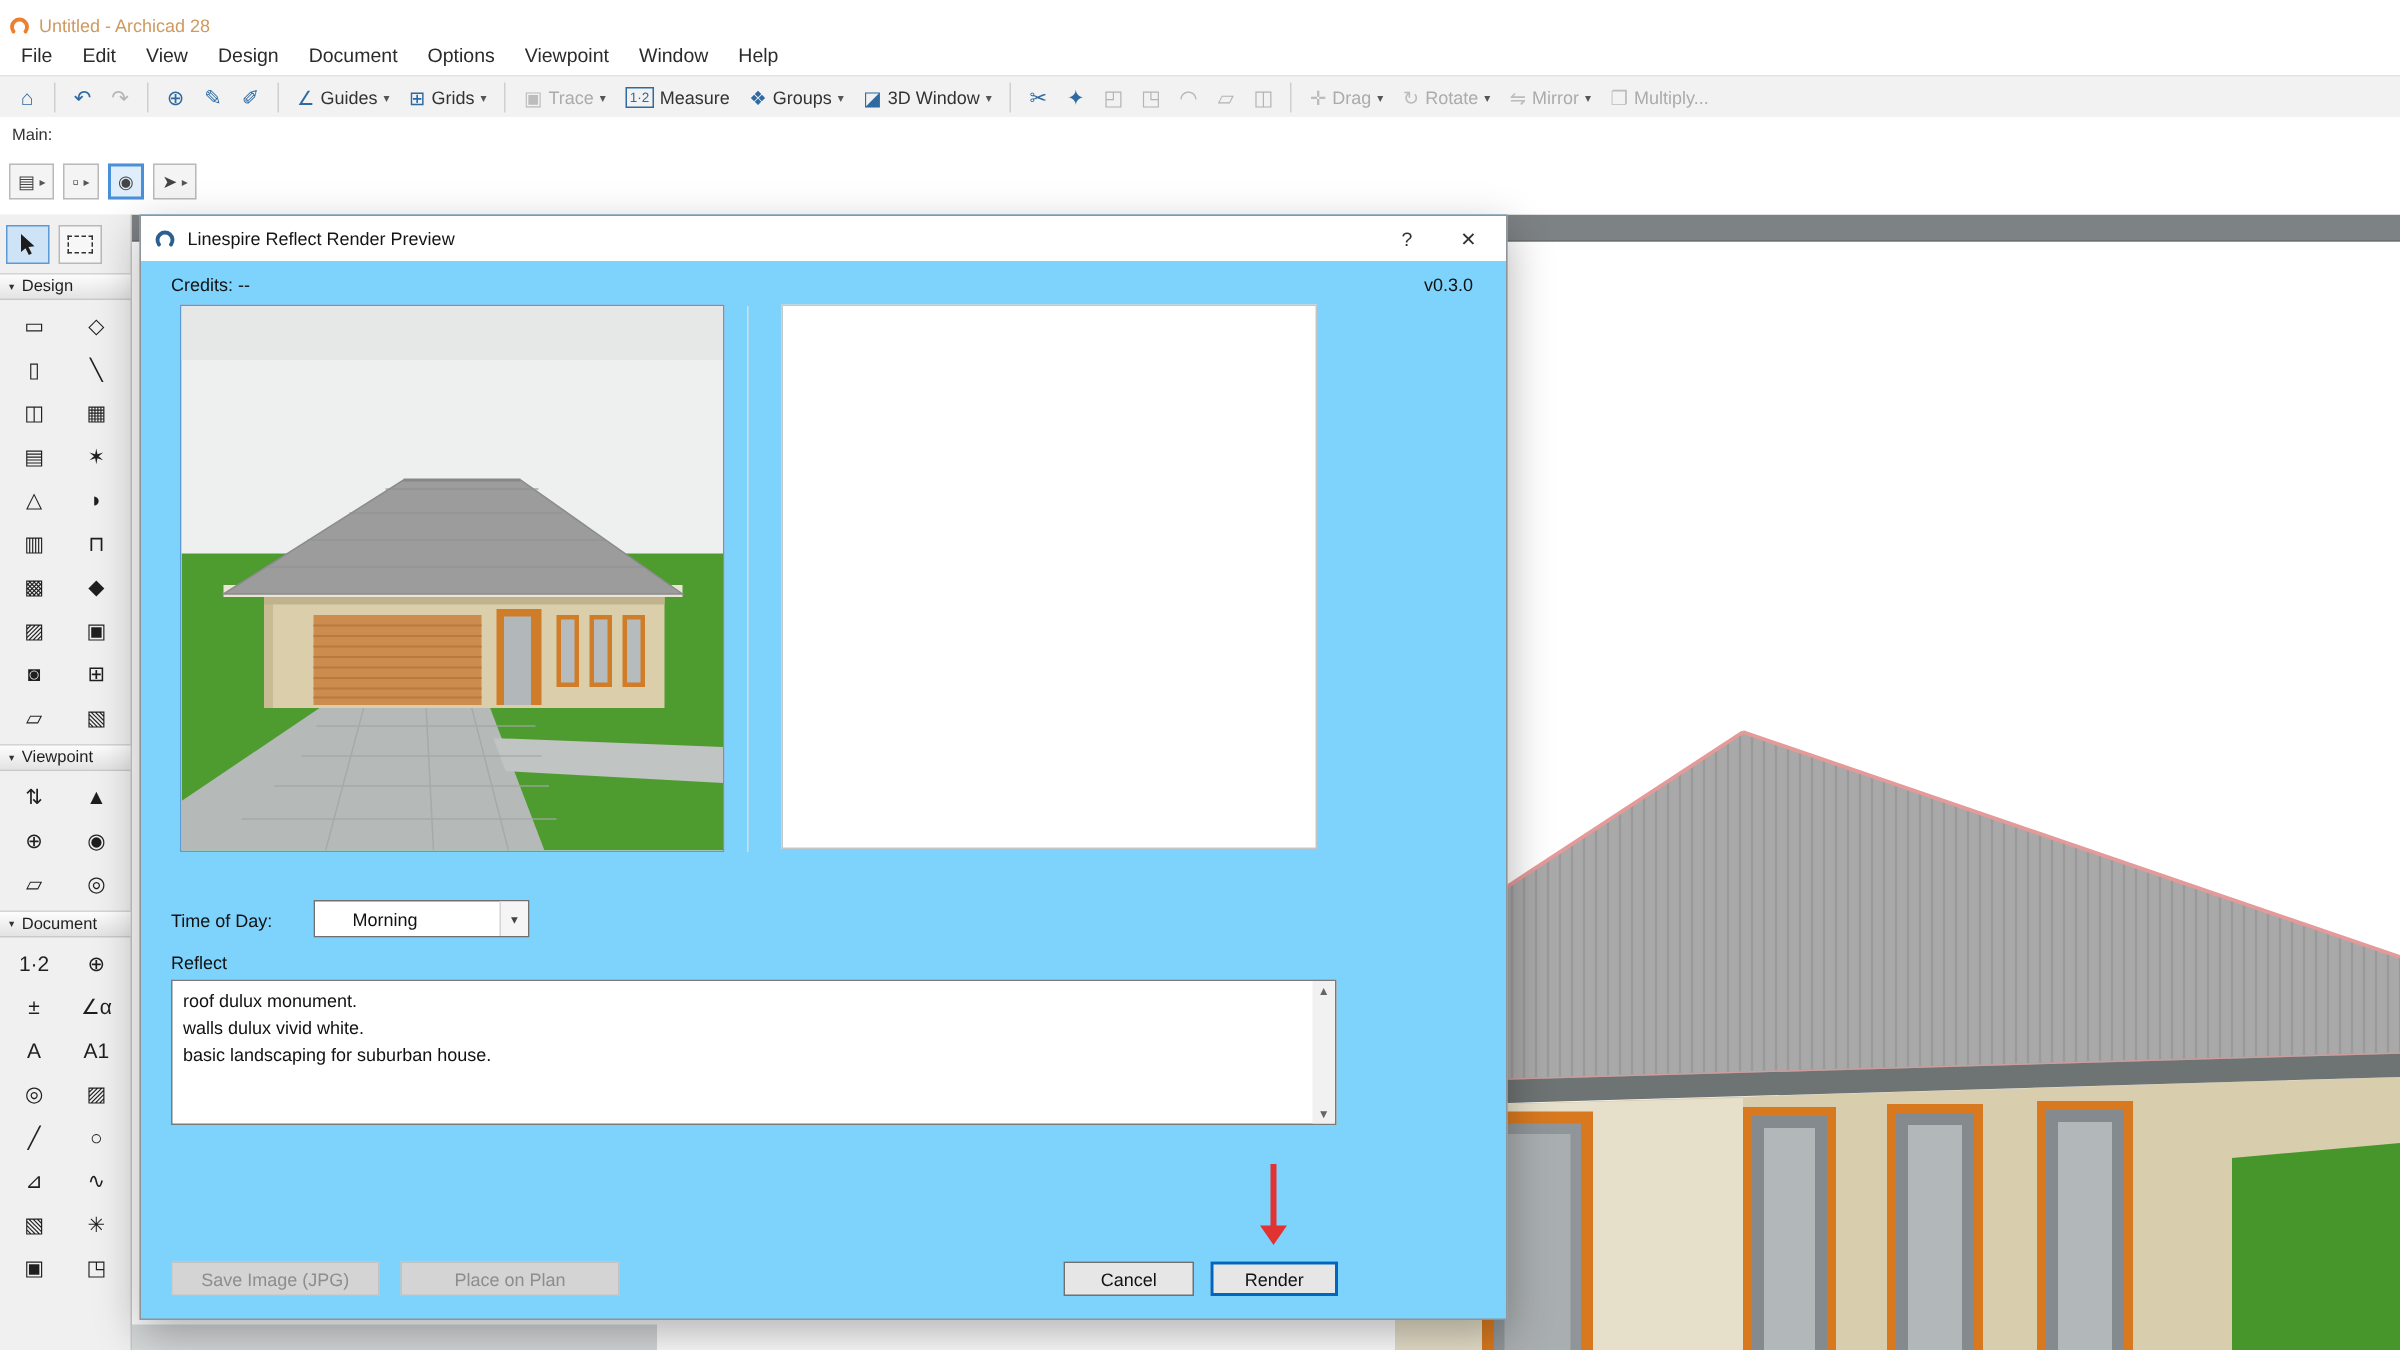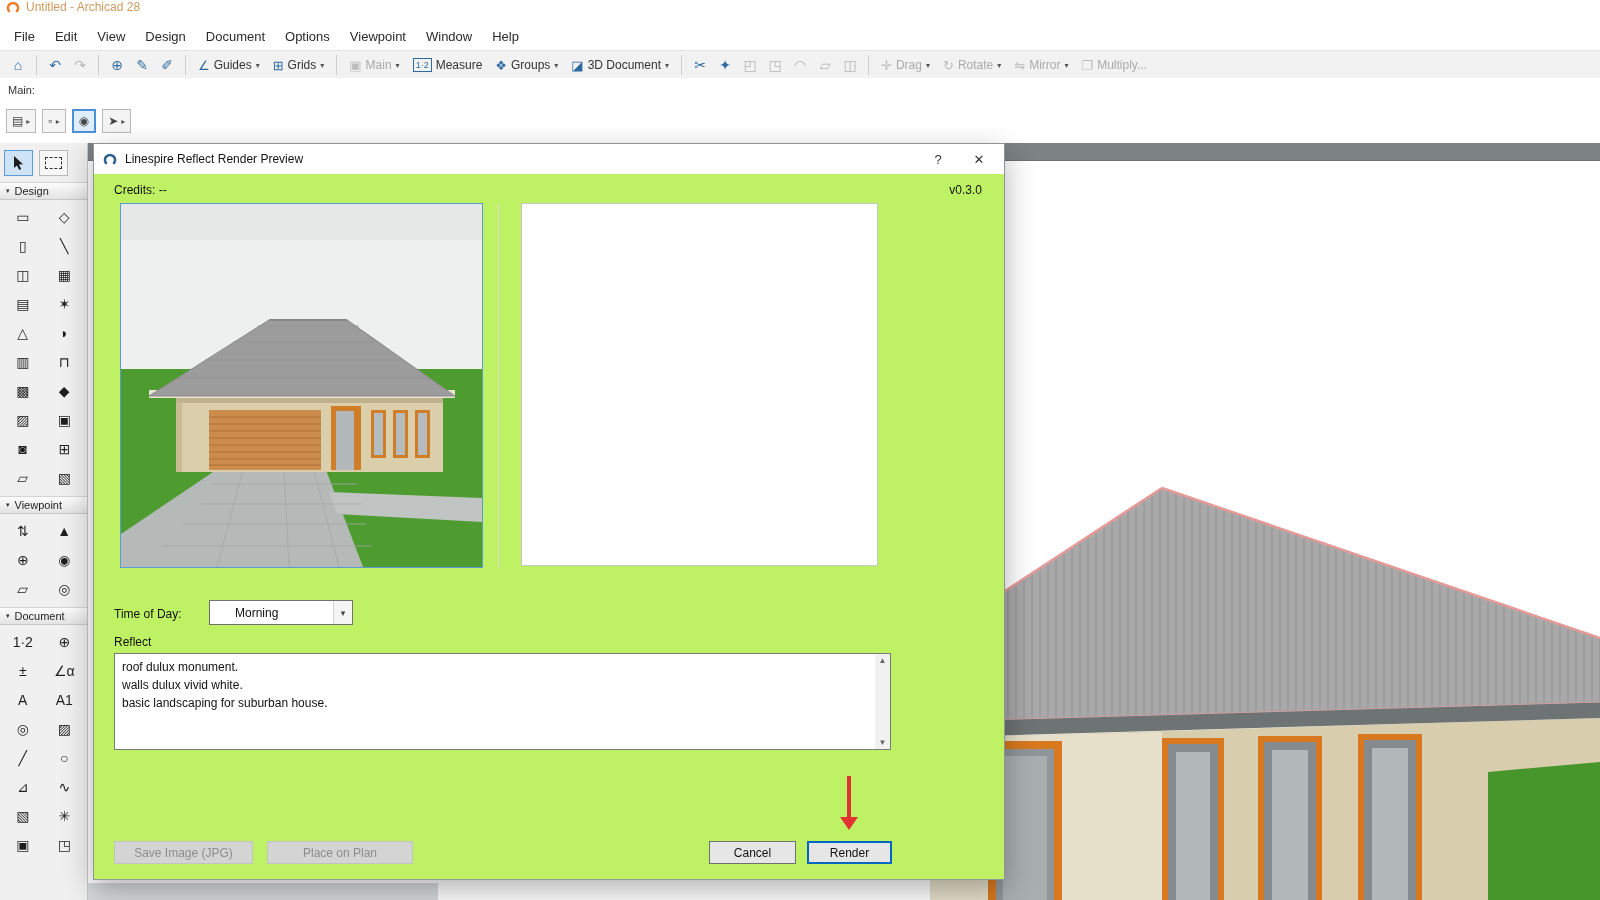--- a/index.html
+++ b/index.html
@@ -1,21 +1,21 @@
 <!DOCTYPE html>
 <html><head>
 <meta charset="utf-8">
 <style>
   html,body{margin:0;padding:0;}
   body{width:1600px;height:900px;overflow:hidden;position:relative;
        font-family:"Liberation Sans",sans-serif;background:#fff;color:#222;}
 
   
   .titlebar{position:absolute;left:0;top:0;right:0;height:24px;background:#fff;
-            display:flex;align-items:flex-start;gap:6px;padding-left:6px;}
+            display:flex;align-items:flex-end;gap:6px;padding-left:6px;}
   .title-text{font-size:12px;color:#cf9a5f;}
   .menubar{position:absolute;left:0;top:24px;right:0;height:26px;background:#fff;
            display:flex;align-items:center;padding-left:4px;}
   .menu-item{font-size:13px;color:#2b2b2b;padding:0 10px;line-height:26px;cursor:default;}
 
   .toolbar{position:absolute;left:0;top:50px;right:0;height:28px;background:#f2f2f2;
            border-top:1px solid #e3e3e3;border-bottom:1px solid #d8d8d8;
            display:flex;align-items:center;padding-left:6px;gap:1px;}
   .tbtn{min-width:24px;height:22px;display:flex;align-items:center;justify-content:center;
         font-size:14px;color:#2f6aa0;}
@@ -55,21 +55,21 @@
   .tglyph{font-size:14px;color:#1f1f1f;}
 
   
   .canvas3d{position:absolute;left:88px;top:143px;right:0;bottom:0;background:#fff;overflow:hidden;}
   .viewport-topbar{position:absolute;left:0;top:0;right:0;height:17px;background:#7d8284;
                    border-bottom:1px solid #6b7072;}
   .scene{position:absolute;left:812px;top:257px;width:700px;height:500px;}
   .viewport-bottombar{position:absolute;left:0;top:740px;width:350px;height:17px;background:#d7dadb;}
 
   
-  .dialog{position:absolute;left:93px;top:143px;width:912px;height:737px;background:#bef264;
+  .dialog{position:absolute;left:93px;top:143px;width:912px;height:737px;background:#7dd3fc;
           border:1px solid #8f9499;box-shadow:0 10px 28px rgba(0,0,0,.3);z-index:10;box-sizing:border-box;}
   .dlg-titlebar{position:absolute;left:0;top:0;right:0;height:30px;background:#fff;
                 display:flex;align-items:center;gap:8px;padding-left:9px;}
   .dlg-title{font-size:12px;color:#141414;}
   .dlg-help{position:absolute;right:50px;top:0;width:32px;height:30px;display:flex;align-items:center;
             justify-content:center;font-size:13px;color:#333;cursor:default;}
   .dlg-close{position:absolute;right:6px;top:0;width:38px;height:30px;display:flex;align-items:center;
              justify-content:center;font-size:13px;color:#333;cursor:default;}
   .dlg-credits{position:absolute;left:20px;top:39px;font-size:12px;color:#111;}
   .dlg-version{position:absolute;right:22px;top:39px;font-size:12px;color:#111;}
@@ -157,35 +157,35 @@
     <span class="tcaret">▾</span>
   </span>
   <span class="tgroup">
     <span class="ticon">⊞</span>
     <span class="tlabel">Grids</span>
     <span class="tcaret">▾</span>
   </span>
   <span class="tsep"></span>
   <span class="tgroup disabled">
     <span class="ticon">▣</span>
-    <span class="tlabel">Main</span>
+    <span class="tlabel">Trace</span>
     <span class="tcaret">▾</span>
   </span>
   <span class="tgroup">
     <span class="ticon measure">1·2</span>
     <span class="tlabel">Measure</span>
   </span>
   <span class="tgroup">
     <span class="ticon">❖</span>
     <span class="tlabel">Groups</span>
     <span class="tcaret">▾</span>
   </span>
   <span class="tgroup">
     <span class="ticon">◪</span>
-    <span class="tlabel">3D Document</span>
+    <span class="tlabel">3D Window</span>
     <span class="tcaret">▾</span>
   </span>
   <span class="tsep"></span>
   <span class="tbtn">✂</span>
   <span class="tbtn">✦</span>
   <span class="tbtn gray">◰</span>
   <span class="tbtn gray">◳</span>
   <span class="tbtn gray">◠</span>
   <span class="tbtn gray">▱</span>
   <span class="tbtn gray">◫</span>

